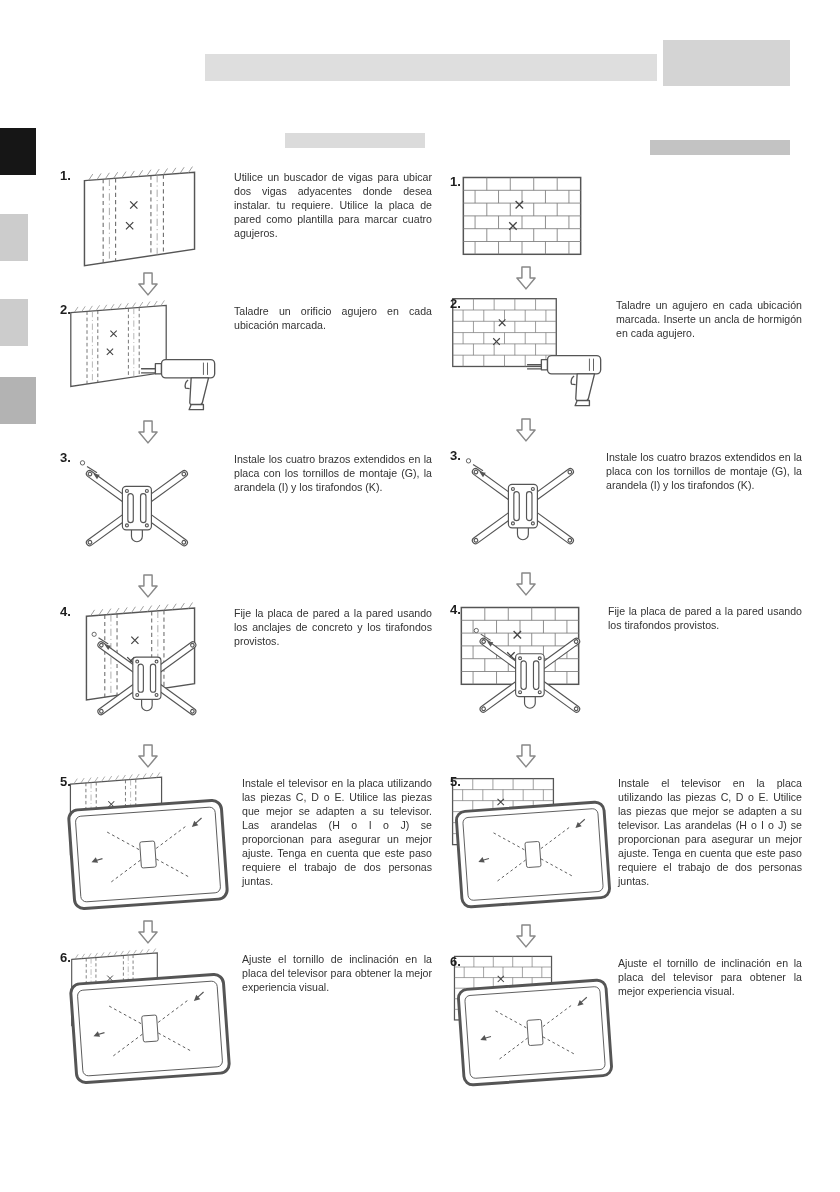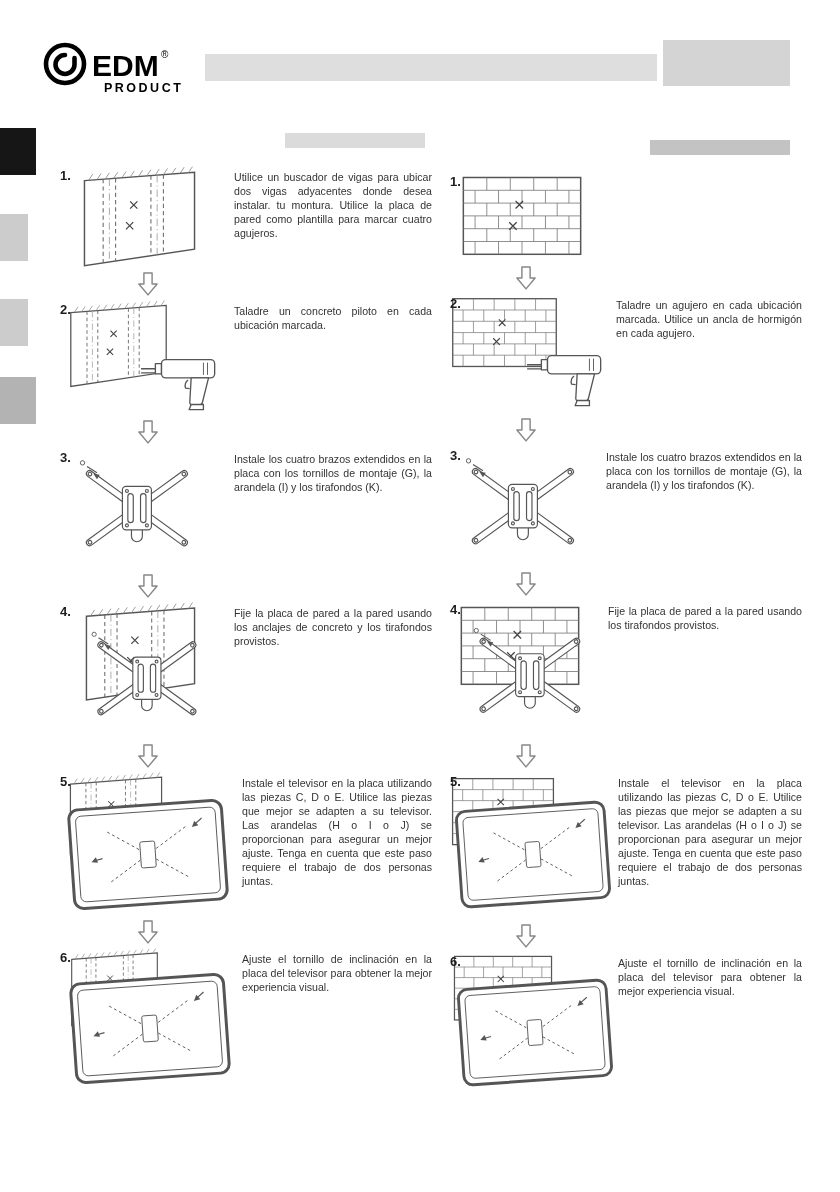--- a/index.html
+++ b/index.html
@@ -130,60 +130,49 @@
 </defs>
 </svg>
 
 <div class="page">
 
   <div class="tab tab1"></div>
   <div class="tab tab2"></div>
   <div class="tab tab3"></div>
   <div class="tab tab4"></div>
 
-  <div class="logo">
-    <svg width="162" height="64" viewBox="0 0 162 64">
-      <g fill="none" stroke="#000">
-        <circle cx="25" cy="30" r="19" stroke-width="4.6"></circle>
-        <path d="M25 21a9.5 9.5 0 1 0 9.5 9.5v-6.5" stroke-width="4.6" stroke-linecap="round"></path>
-      </g>
-      <text x="52" y="42" font-size="30" font-weight="bold" fill="#000">EDM</text>
-      <text x="121" y="24" font-size="10" fill="#000">®</text>
-      <text x="64" y="58" font-size="12.5" font-weight="bold" letter-spacing="2.5" fill="#000">PRODUCT</text>
-    </svg>
-  </div>
   <div class="bar-top"></div>
   <div class="bar-top-right"></div>
   <div class="section-bar-left"></div>
   <div class="section-bar-right"></div>
 
   <div class="col col-left">
 
     <div class="step">
       <div class="fig">
         <span class="num">1.</span>
         <svg class="fig-svg" width="160" height="104">
             <use href="#sym-studwall" x="14" y="0" width="135" height="104"></use>
           </svg>
       </div>
-      <div class="txt">Utilice un buscador de vigas para ubicar dos vigas adyacentes donde desea instalar. tu montura. Utilice la placa de pared como plantilla para marcar cuatro agujeros.</div>
+      <div class="txt">Utilice un buscador de vigas para ubicar dos vigas adyacentes donde desea instalar. tu requiere. Utilice la placa de pared como plantilla para marcar cuatro agujeros.</div>
     </div>
     <div class="arrow-row"><svg width="20" height="24">
           <use href="#sym-downarrow" width="20" height="24"></use>
         </svg></div>
 
     <div class="step">
       <div class="fig">
         <span class="num">2.</span>
         <svg class="fig-svg" width="172" height="118">
           <use href="#sym-studwall" x="2" y="0" width="117" height="90"></use>
           <use href="#sym-drill" x="80" y="44" width="92" height="72"></use>
         </svg>
       </div>
-      <div class="txt">Taladre un concreto piloto en cada ubicación marcada.</div>
+      <div class="txt">Taladre un orificio agujero en cada ubicación marcada.</div>
     </div>
     <div class="arrow-row"><svg width="20" height="24">
           <use href="#sym-downarrow" width="20" height="24"></use>
         </svg></div>
 
     <div class="step">
       <div class="fig">
         <span class="num">3.</span>
         <svg class="fig-svg" width="160" height="124">
             <use href="#sym-bracket" x="10" y="2" width="136" height="120"></use>
@@ -251,21 +240,21 @@
         </svg></div>
 
     <div class="step">
       <div class="fig">
         <span class="num">2.</span>
         <svg class="fig-svg" width="168" height="122">
           <use href="#sym-brickwall" x="0" y="0" width="113" height="80"></use>
           <use href="#sym-drill" x="76" y="46" width="92" height="72"></use>
         </svg>
       </div>
-      <div class="txt">Taladre un agujero en cada ubicación marcada. Utilice un ancla de hormigón en cada agujero.</div>
+      <div class="txt">Taladre un agujero en cada ubicación marcada. Inserte un ancla de hormigón en cada agujero.</div>
     </div>
     <div class="arrow-row"><svg width="20" height="24">
           <use href="#sym-downarrow" width="20" height="24"></use>
         </svg></div>
 
     <div class="step">
       <div class="fig">
         <span class="num">3.</span>
         <svg class="fig-svg" width="152" height="124">
             <use href="#sym-bracket" x="6" y="2" width="136" height="120"></use>

